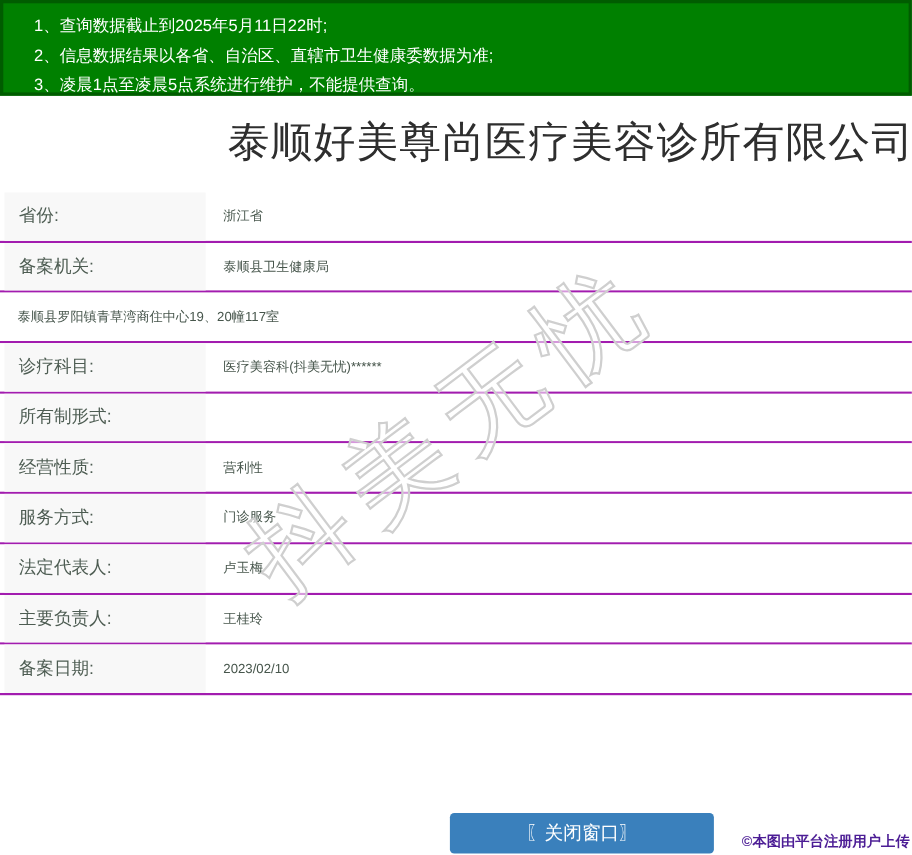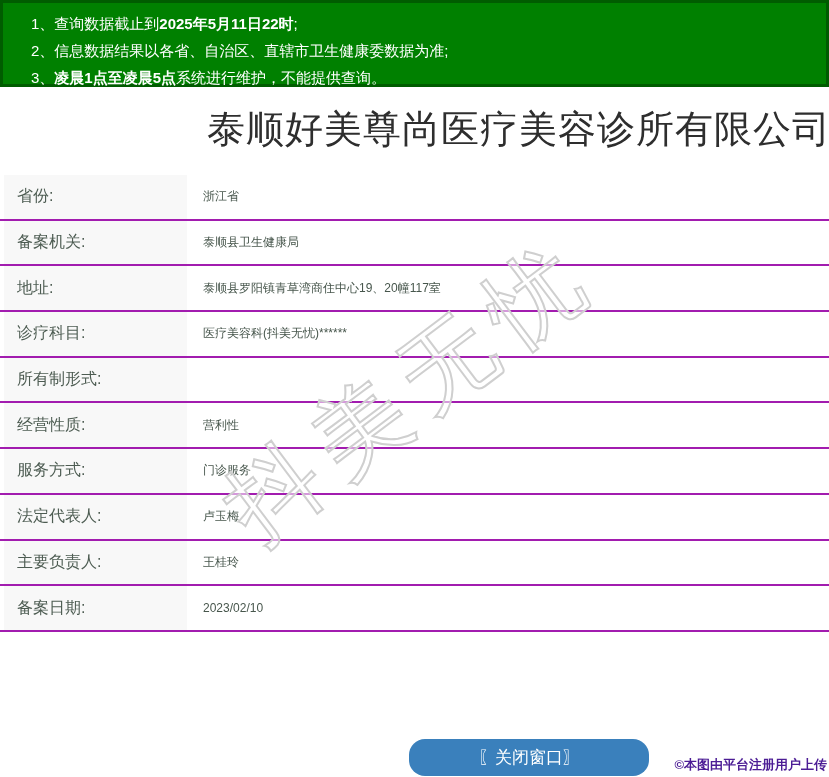--- a/index.html
+++ b/index.html
@@ -17,21 +17,21 @@
   .banner {
     width: 829px; height: 87px;
     background: #008000;
     border: 3px solid #005c00;
     color: #ffffff;
     padding: 7px 10px 0 28px;
     line-height: 27px;
     font-size: 15px;
   }
   .notice-line { white-space: nowrap; }
-  .notice-line b { font-weight: bold; }
+  .notice-line b { font-weight: normal; }
 
   
   .title-wrap {
     padding-left: 207px;
     text-align: center;
     margin-top: 17px;
     height: 48px;
   }
   .page-title {
     font-size: 38px;
@@ -87,21 +87,21 @@
     line-height: 120px;
   }
 
   
   .close-button {
     position: absolute;
     left: 409px; top: 739px;
     width: 240px; height: 37px;
     background: #3a80bc;
     border: none;
-    border-radius: 16px;
+    border-radius: 4px;
     color: #ffffff;
     font-size: 17px;
     font-family: "Liberation Sans", "DejaVu Sans", sans-serif;
     cursor: pointer;
     line-height: 37px;
     text-align: center;
   }
   .copyright {
     position: absolute;
     right: 2px; bottom: 3px;
@@ -130,21 +130,20 @@
   <div class="detail-table">
     <div class="detail-row">
       <div class="cell-label">省份:</div>
       <div class="cell-value">浙江省</div>
     </div>
     <div class="detail-row">
       <div class="cell-label">备案机关:</div>
       <div class="cell-value">泰顺县卫生健康局</div>
     </div>
     <div class="detail-row">
-      <div class="cell-label">地址:</div>
       <div class="cell-value">泰顺县罗阳镇青草湾商住中心19、20幢117室</div>
     </div>
     <div class="detail-row">
       <div class="cell-label">诊疗科目:</div>
       <div class="cell-value">医疗美容科(抖美无忧)******</div>
     </div>
     <div class="detail-row">
       <div class="cell-label">所有制形式:</div>
     </div>
     <div class="detail-row">

